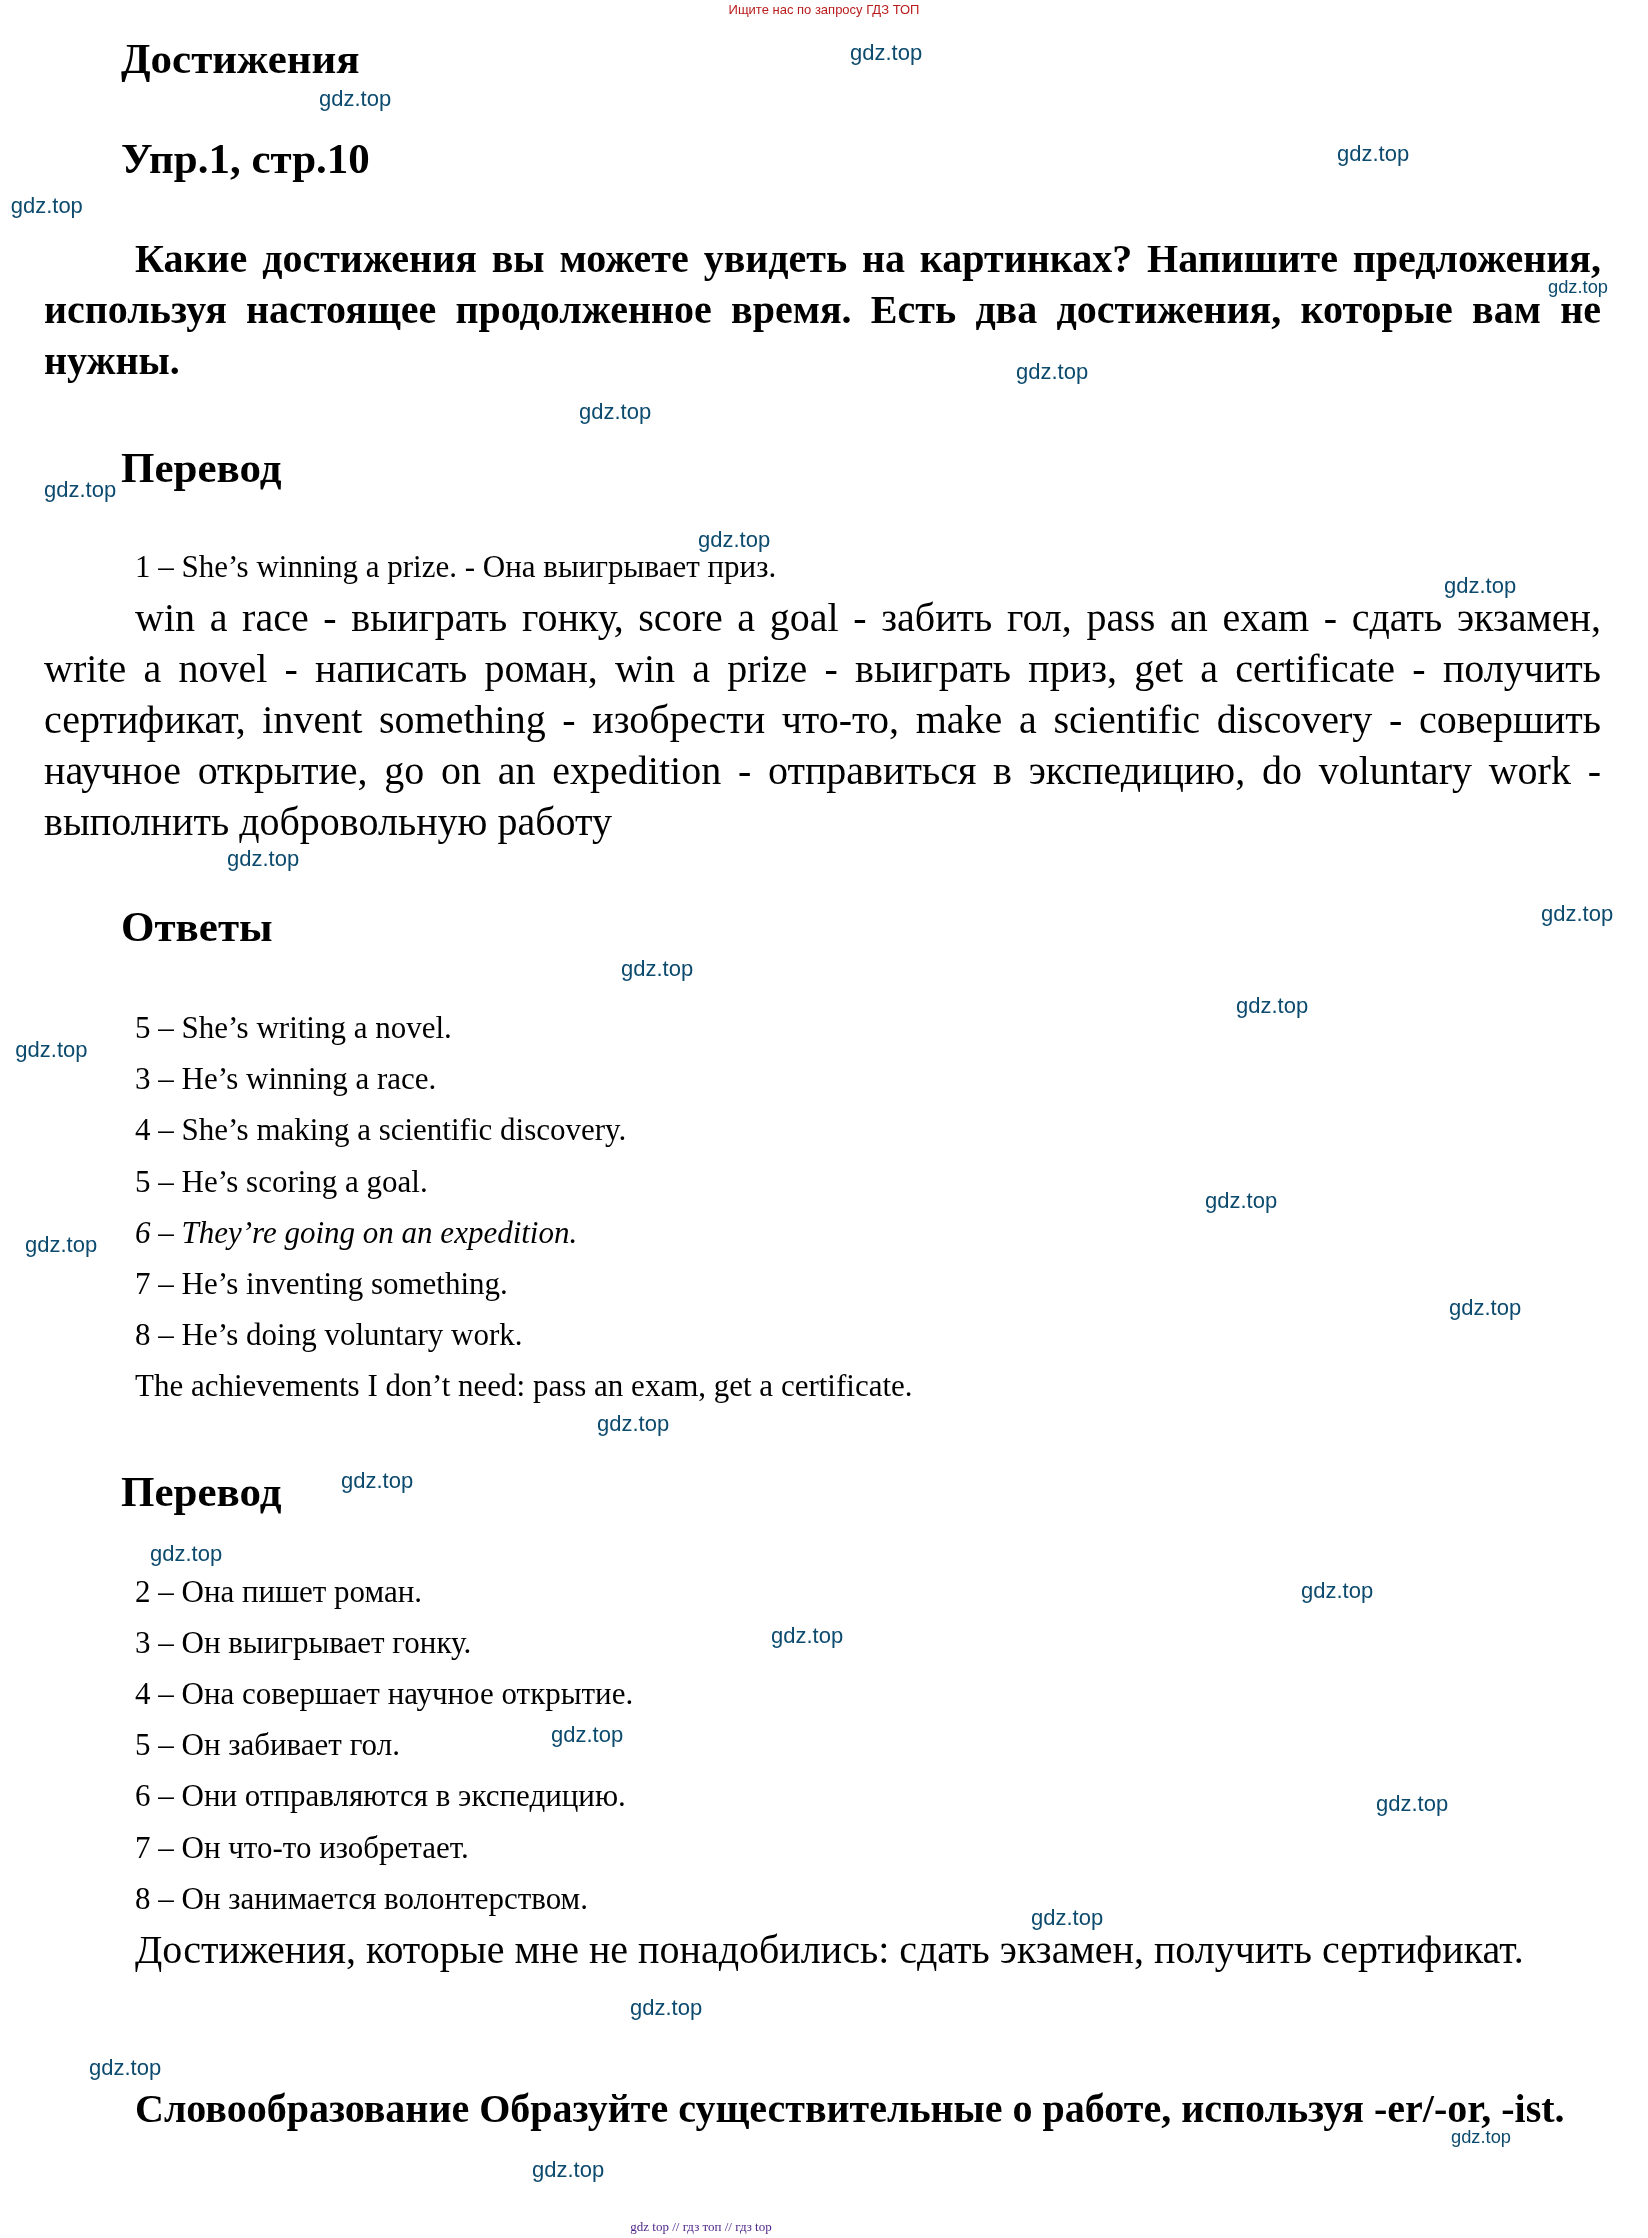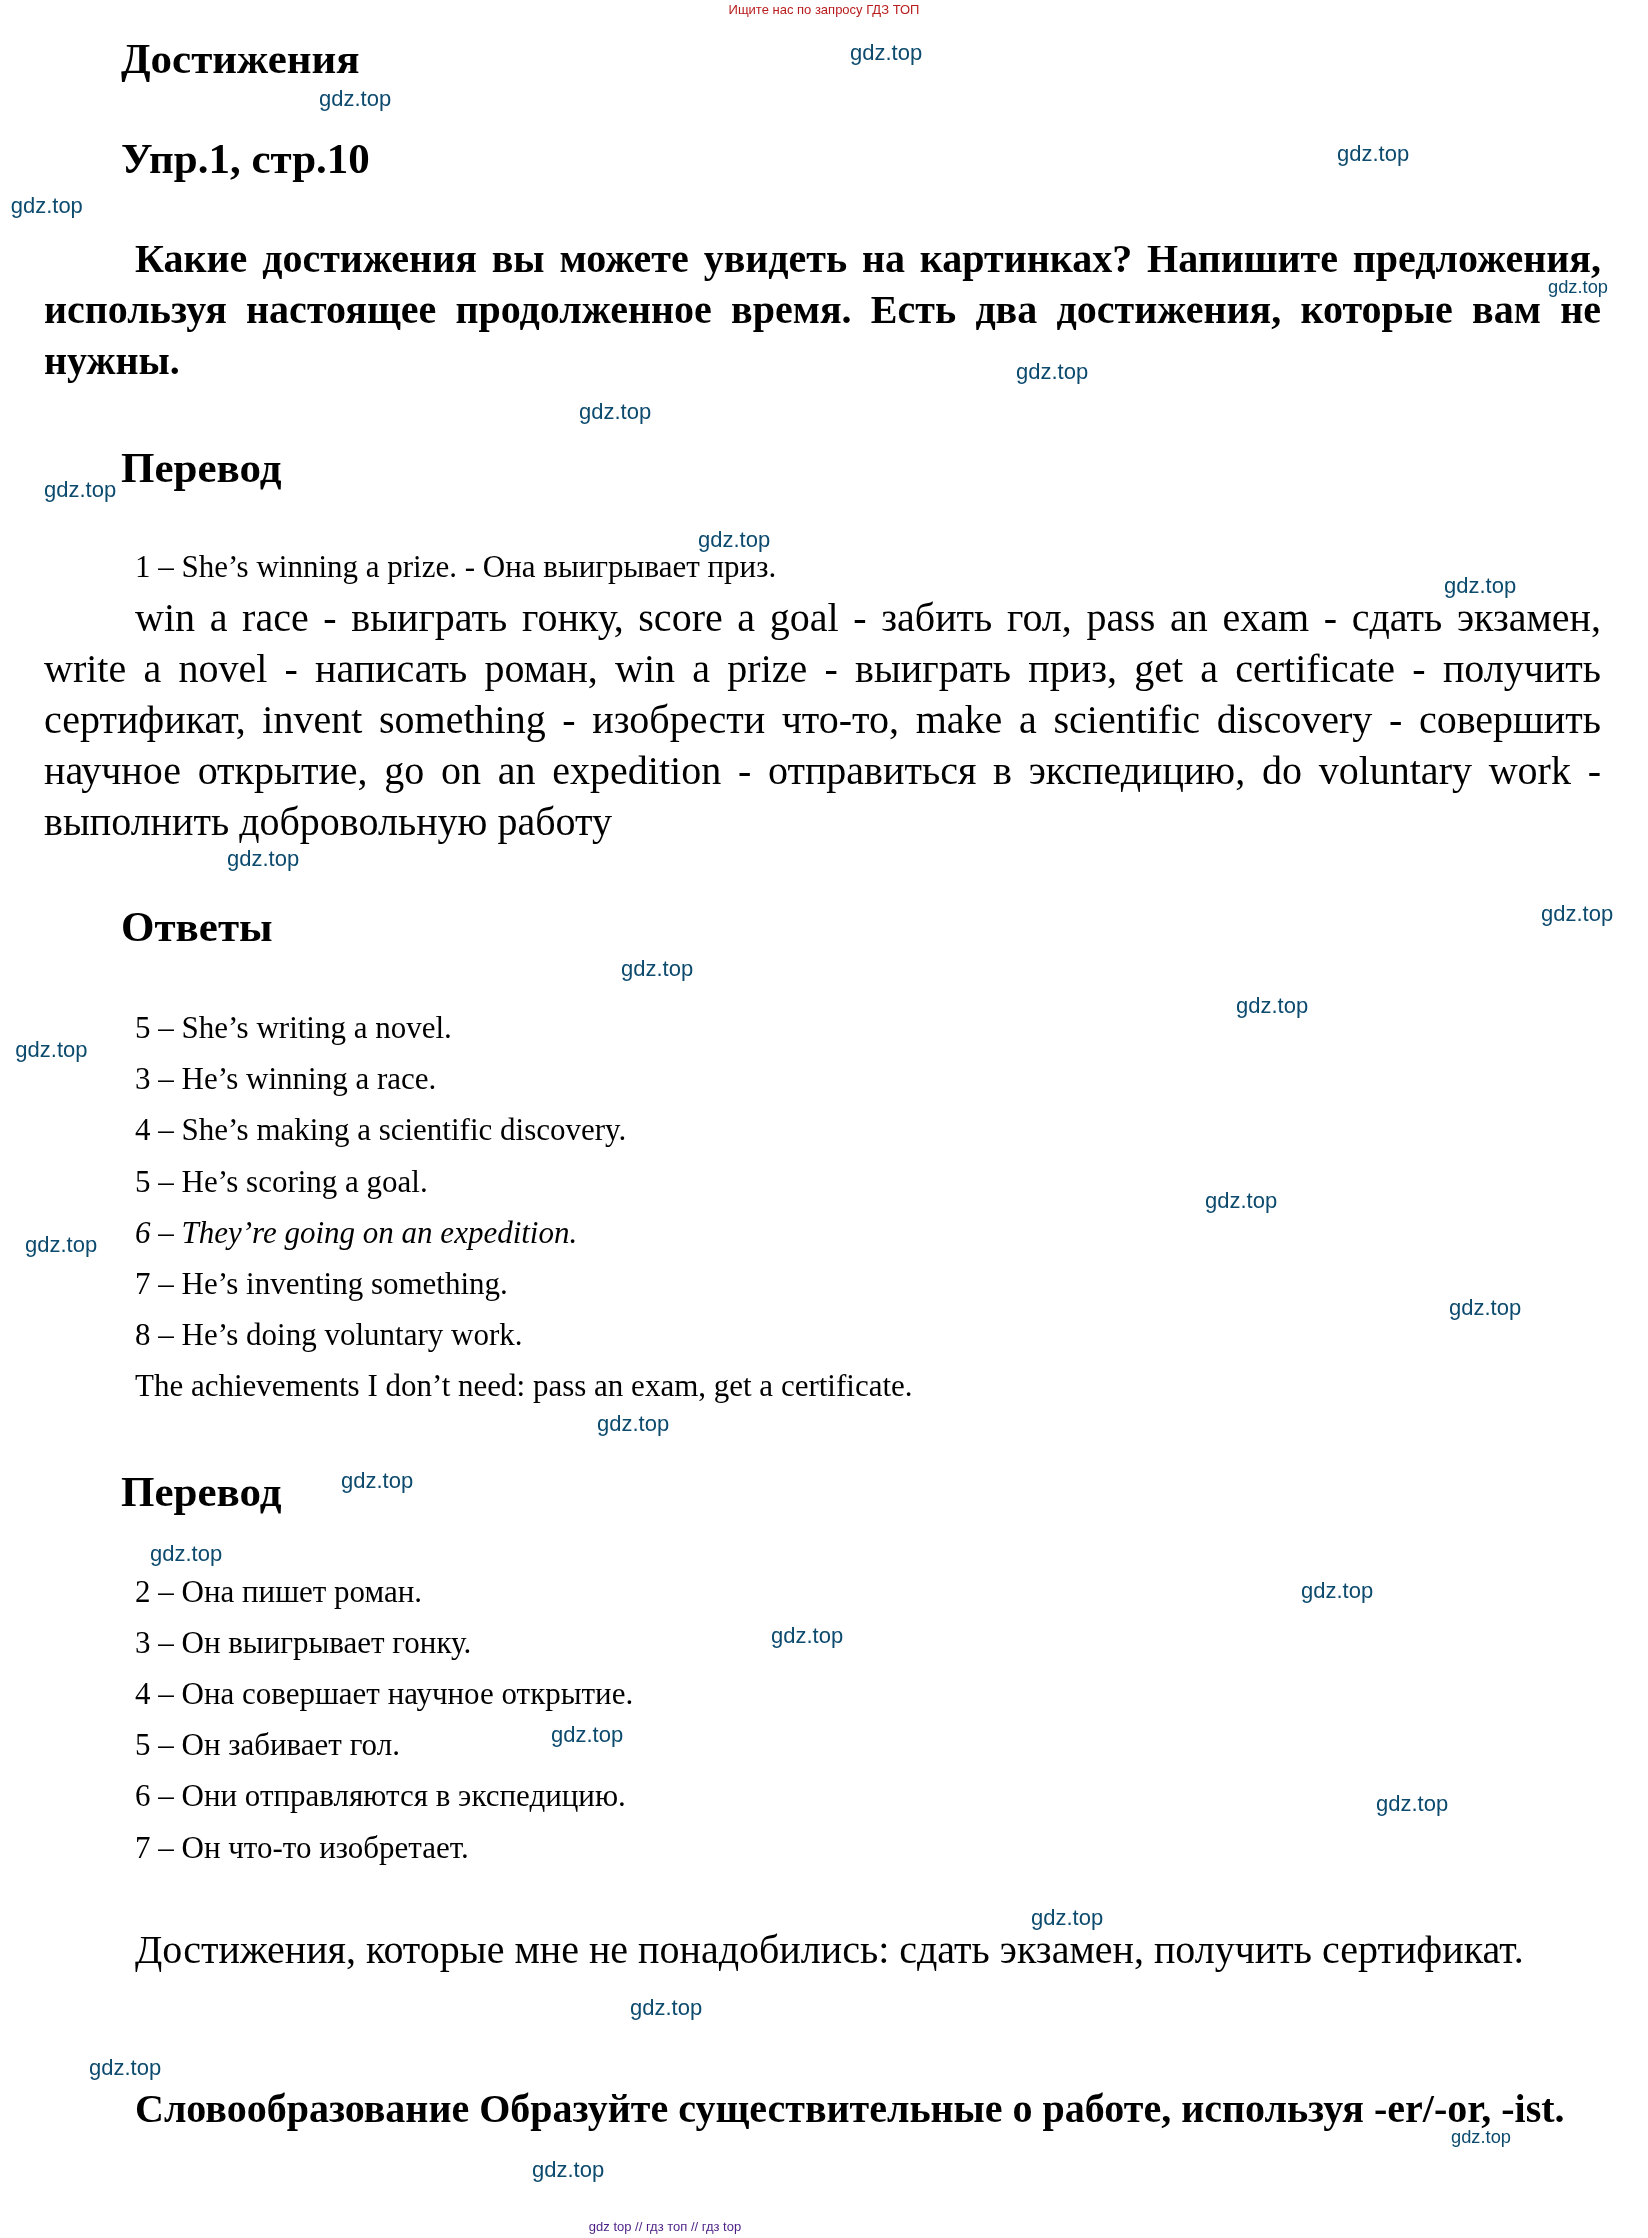--- a/index.html
+++ b/index.html
@@ -1,21 +1,21 @@
 <!DOCTYPE html>
 <html style="font-size:12.2px"><head>
 <meta charset="utf-8">
 <style>
   html, body { margin: 0; padding: 0; background: #ffffff; }
   body { width: 1648px; height: 2239px; position: relative; overflow: hidden; color: #000; }
   .page { position: absolute; left: 0; top: 0; width: 1648px; height: 2239px; }
   .banner { position: absolute; top: 1.5px; left: 0; width: 1648px; text-align: center;
     font-family: "Liberation Sans", sans-serif; font-size: 13px; color: #b91c1c; }
   .footer { position: absolute; top: 2219px; left: 0; width: 1330px; text-align: center;
-    font-family: Liberation Sans, sans-serif; font-size: 13px; color: #4b1f86; }
+    font-family: Liberation Serif, serif; font-size: 13px; color: #4b1f86; padding-left: 36px; }
   .h { position: absolute; font-family: "Liberation Serif", serif; font-weight: bold; font-size: 43px; left: 121px; line-height: 1; }
   .task { position: absolute; left: 44px; width: 1557px; font-family: "Liberation Serif", serif; font-weight: bold;
     font-size: 40px; line-height: 51px; text-align: justify; text-indent: 91px; }
   .para { position: absolute; left: 44px; width: 1557px; font-family: "Liberation Serif", serif;
     font-size: 40px; line-height: 51px; text-align: justify; text-indent: 91px; }
   .line { position: absolute; left: 135px; font-family: "Liberation Serif", serif; font-size: 31px; line-height: 51px; white-space: nowrap; }
   .wm { position: absolute; font-family: Liberation Sans, sans-serif; font-size: 22px; color: #0c4a6e; white-space: nowrap; }
 </style>
 </head>
 <body>
@@ -45,20 +45,21 @@
   <div class="line" style="top:1360px;">The achievements I don’t need: pass an exam, get a certificate.</div>
 
   <div class="h" style="top:1470px;">Перевод</div>
 
   <div class="line" style="top:1566px;">2 – Она пишет роман.</div>
   <div class="line" style="top:1617px;">3 – Он выигрывает гонку.</div>
   <div class="line" style="top:1668px;">4 – Она совершает научное открытие.</div>
   <div class="line" style="top:1719px;">5 – Он забивает гол.</div>
   <div class="line" style="top:1770px;">6 – Они отправляются в экспедицию.</div>
   <div class="line" style="top:1822px;">7 – Он что-то изобретает.</div>
+  <div class="line" style="top:1873px;">8 – Он занимается волонтерством.</div>
   <div class="para" style="top:1924px;">Достижения, которые мне не понадобились: сдать экзамен, получить сертификат.</div>
 
   <div class="task" style="top:2083px;">Словообразование Образуйте существительные о работе, используя -er/-or, -ist.</div>
 
   <div class="wm" style="left:850px;top:40px;">gdz.top</div>
   <div class="wm" style="left:319px;top:86px;">gdz.top</div>
   <div class="wm" style="left:1337px;top:141px;">gdz.top</div>
   <div class="wm" style="left:10.7px;top:193px;">gdz.top</div>
   <div class="wm" style="left:1548px;top:276px;font-size:18.3px;">gdz.top</div>
   <div class="wm" style="left:1016px;top:359px;">gdz.top</div>

